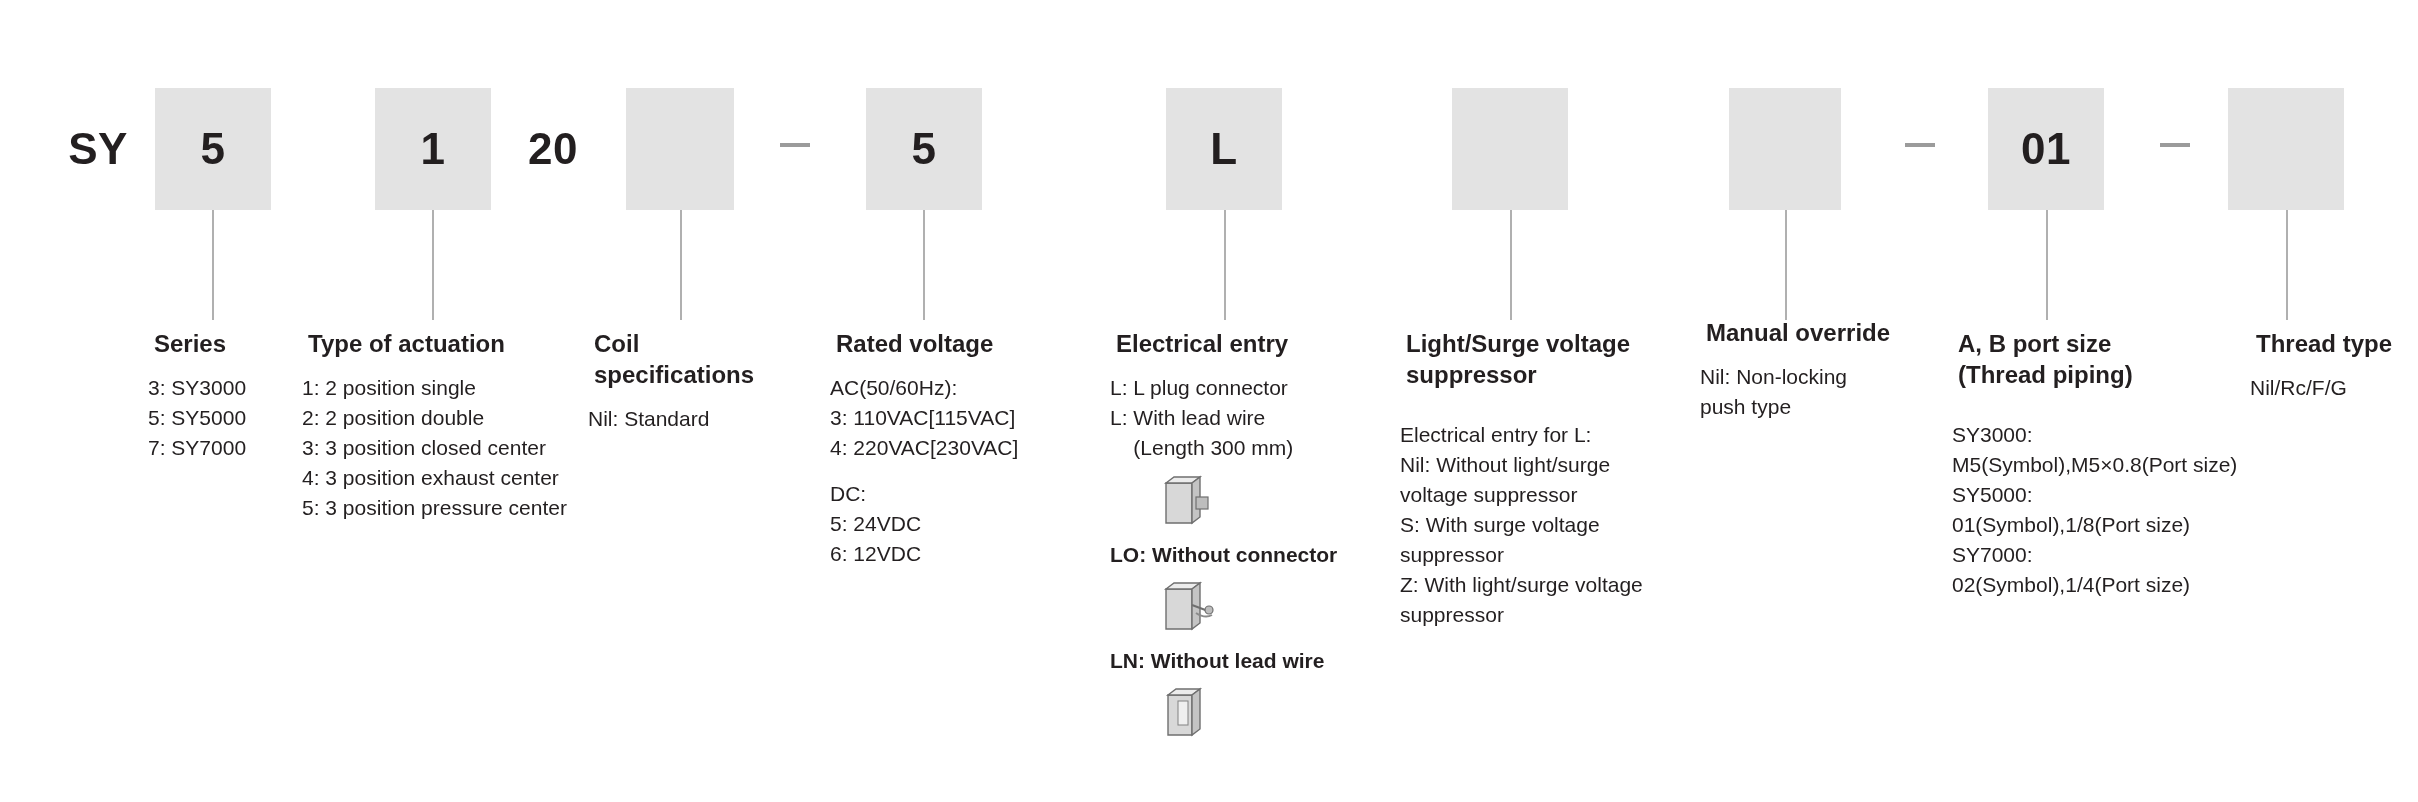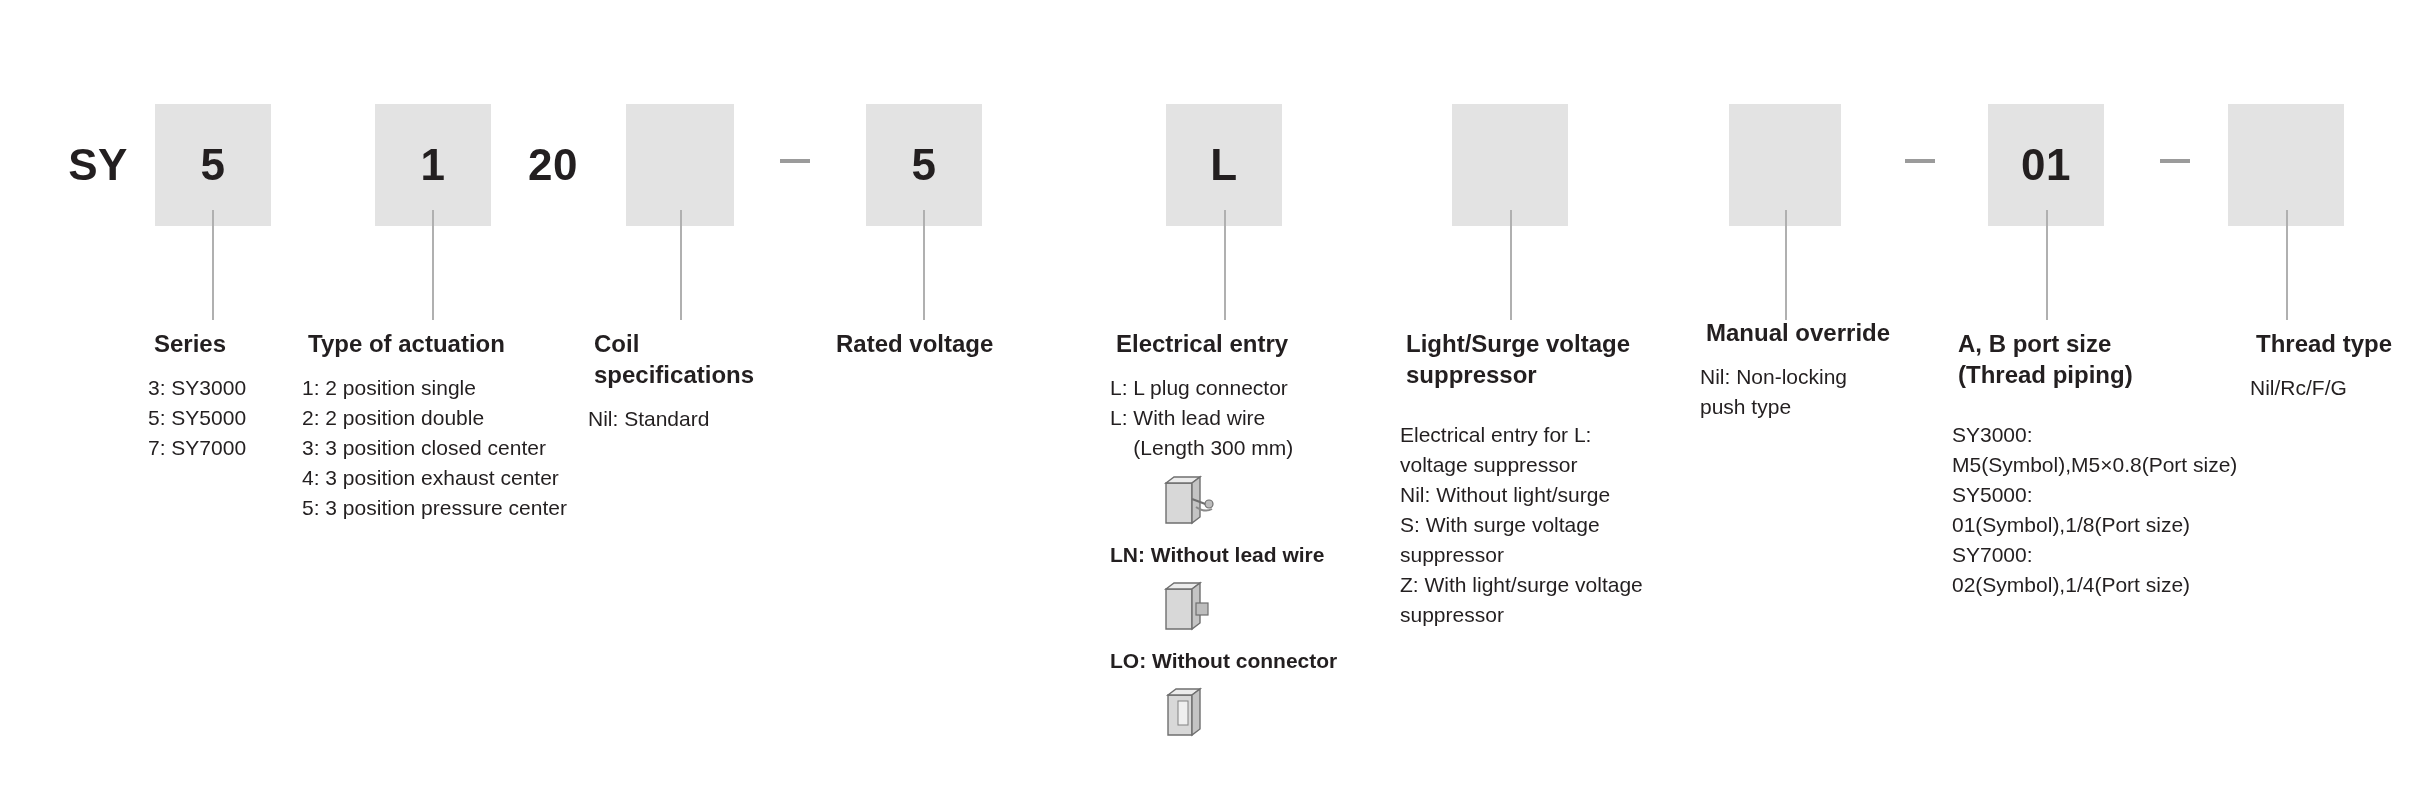--- a/index.html
+++ b/index.html
@@ -13,21 +13,21 @@
     position: relative;
     font-family: "Liberation Sans", sans-serif;
     color: #231f20;
     overflow: hidden;
   }
 
   
   #code-row {
     position: absolute;
     left: 0;
-    top: 16px;
+    top: 0;
     width: 2166px;
     height: 215px;
   }
   .code-cell {
     position: absolute;
     top: 88px;
     height: 122px;
     display: flex;
     align-items: center;
     justify-content: center;
@@ -142,72 +142,81 @@
       </div>
     </div>
     <div class="col" style="left: 588px; top: 328px; width: 215px;">
       <div class="col-title">Coil specifications</div>
       <div class="col-body">
         <div class="line">Nil: Standard</div>
       </div>
     </div>
     <div class="col" style="left: 830px; top: 328px; width: 215px;">
       <div class="col-title">Rated voltage</div>
+      <div class="col-body">
+        <div class="line">AC(50/60Hz):</div>
+        <div class="line">3: 110VAC[115VAC]</div>
+        <div class="line">4: 220VAC[230VAC]</div>
+        <div class="gap"></div>
+        <div class="line">DC:</div>
+        <div class="line">5: 24VDC</div>
+        <div class="line">6: 12VDC</div>
+      </div>
     </div>
     <div class="col" style="left: 1110px; top: 328px; width: 260px;">
       <div class="col-title">Electrical entry</div>
       <div class="col-body">
         <div class="line">L: L plug connector</div>
         <div class="line">L: With lead wire</div>
         <div class="line">    (Length 300 mm)</div>
+      </div>
+      <div class="conn-block">
+        <div class="conn-img">
+          <svg width="70" height="62" viewBox="0 0 70 62">
+            <path d="M14 10 L40 10 L40 50 L14 50 Z" fill="#d8d8d8" stroke="#6f6f6f" stroke-width="1.4"></path>
+            <path d="M14 10 L22 4 L48 4 L40 10 Z" fill="#ececec" stroke="#6f6f6f" stroke-width="1.4"></path>
+            <path d="M40 10 L48 4 L48 44 L40 50 Z" fill="#c4c4c4" stroke="#6f6f6f" stroke-width="1.4"></path>
+            <rect x="44" y="24" width="12" height="12" fill="#bdbdbd" stroke="#6f6f6f" stroke-width="1.2"></rect>
+          </svg>
+        </div>
+        <div class="conn-caption">LO: Without connector</div>
       </div>
       <div class="conn-block">
         <div class="conn-img">
           <svg width="70" height="62" viewBox="0 0 70 62">
             <path d="M14 10 L40 10 L40 50 L14 50 Z" fill="#d8d8d8" stroke="#6f6f6f" stroke-width="1.4"></path>
             <path d="M14 10 L22 4 L48 4 L40 10 Z" fill="#ececec" stroke="#6f6f6f" stroke-width="1.4"></path>
             <path d="M40 10 L48 4 L48 44 L40 50 Z" fill="#c4c4c4" stroke="#6f6f6f" stroke-width="1.4"></path>
             <path d="M40 26 L56 32" stroke="#6f6f6f" stroke-width="2" fill="none"></path>
             <path d="M44 34 q9 6 16 2" stroke="#8a8a8a" stroke-width="2" fill="none"></path>
             <circle cx="57" cy="31" r="4" fill="#bdbdbd" stroke="#6f6f6f" stroke-width="1.2"></circle>
           </svg>
         </div>
         <div class="conn-caption">LN: Without lead wire</div>
       </div>
       <div class="conn-block">
         <div class="conn-img">
           <svg width="70" height="62" viewBox="0 0 70 62">
-            <path d="M14 10 L40 10 L40 50 L14 50 Z" fill="#d8d8d8" stroke="#6f6f6f" stroke-width="1.4"></path>
-            <path d="M14 10 L22 4 L48 4 L40 10 Z" fill="#ececec" stroke="#6f6f6f" stroke-width="1.4"></path>
-            <path d="M40 10 L48 4 L48 44 L40 50 Z" fill="#c4c4c4" stroke="#6f6f6f" stroke-width="1.4"></path>
-            <rect x="44" y="24" width="12" height="12" fill="#bdbdbd" stroke="#6f6f6f" stroke-width="1.2"></rect>
-          </svg>
-        </div>
-        <div class="conn-caption">LO: Without connector</div>
-      </div>
-      <div class="conn-block">
-        <div class="conn-img">
-          <svg width="70" height="62" viewBox="0 0 70 62">
             <path d="M16 10 L40 10 L40 50 L16 50 Z" fill="#d8d8d8" stroke="#6f6f6f" stroke-width="1.4"></path>
             <path d="M16 10 L24 4 L48 4 L40 10 Z" fill="#ececec" stroke="#6f6f6f" stroke-width="1.4"></path>
             <path d="M40 10 L48 4 L48 44 L40 50 Z" fill="#c4c4c4" stroke="#6f6f6f" stroke-width="1.4"></path>
             <rect x="26" y="16" width="10" height="24" fill="#efefef" stroke="#8a8a8a" stroke-width="1.1"></rect>
           </svg>
         </div>
         <div class="conn-caption"></div>
       </div>
     </div>
     <div class="col" style="left: 1400px; top: 328px; width: 280px;">
       <div class="col-title">Light/Surge voltage
 suppressor</div>
       <div class="col-body">
         <div class="gap"></div>
         <div class="line">Electrical entry for L:</div>
+        <div class="line">Nil: Without light/surge</div>
         <div class="line">voltage suppressor</div>
-        <div class="line">Nil: Without light/surge</div>
         <div class="line">S: With surge voltage</div>
         <div class="line">suppressor</div>
         <div class="line">Z: With light/surge voltage</div>
         <div class="line">suppressor</div>
       </div>
     </div>
     <div class="col" style="left: 1700px; top: 317px; width: 230px;">
       <div class="col-title">Manual override</div>
       <div class="col-body">
         <div class="line">Nil: Non-locking</div>

